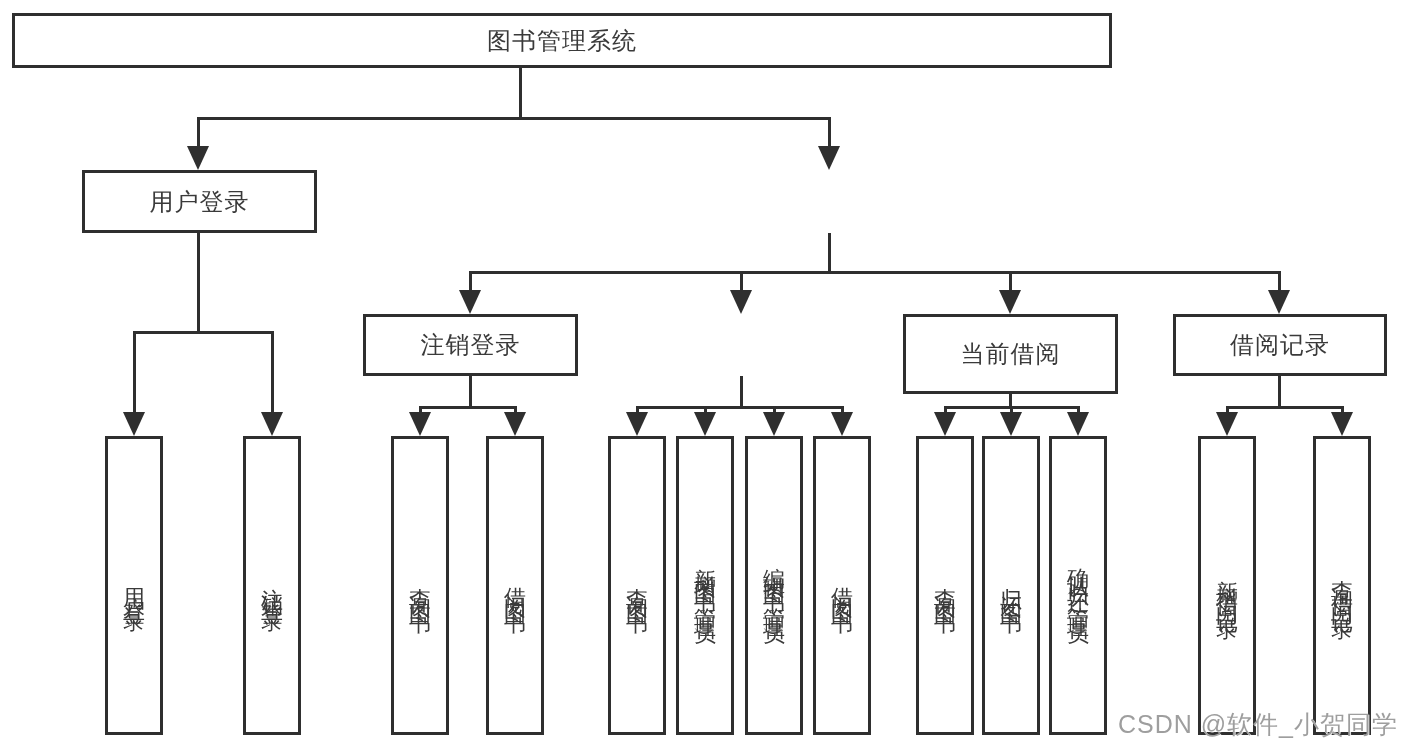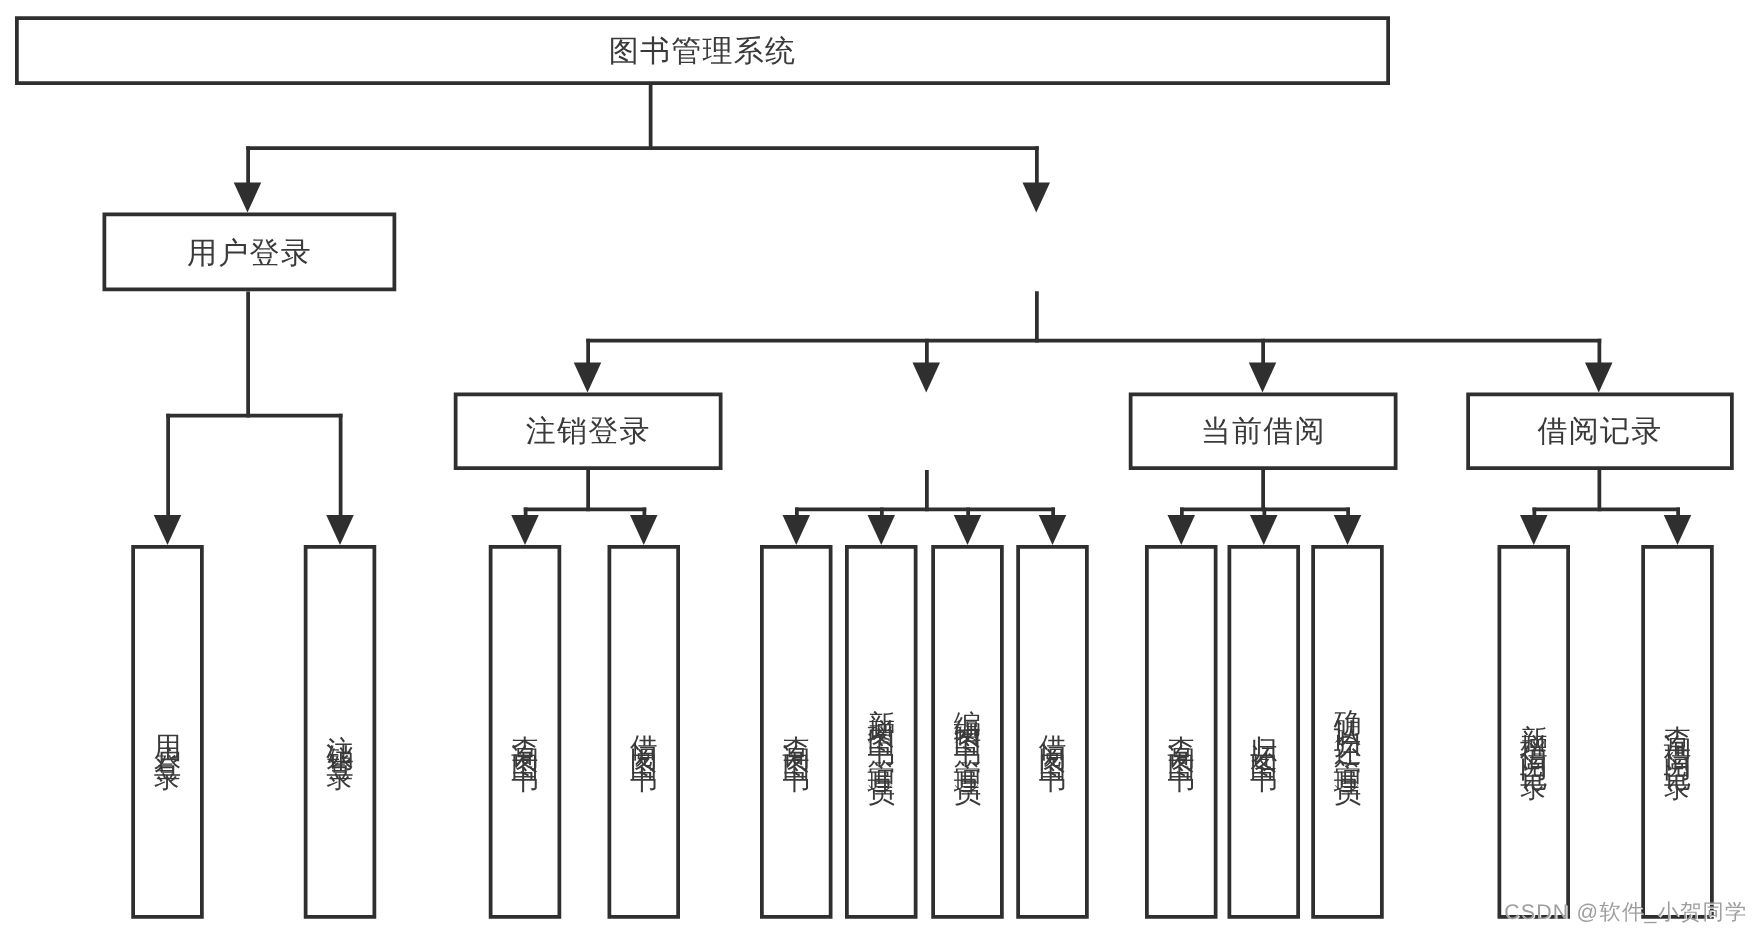--- a/index.html
+++ b/index.html
@@ -42,21 +42,21 @@
     position:absolute;
     width:0; height:0;
     border-left:11px solid transparent;
     border-right:11px solid transparent;
     border-top:24px solid #2f2f2f;
     z-index:1;
   }
   .watermark {
     position:absolute;
     right:7px; bottom:6px;
-    font-size:17px;
+    font-size:25px;
     letter-spacing:1px;
     color:#9e9e9e;
     text-shadow:1px 1px 0 rgba(255,255,255,0.85);
     z-index:5;
     white-space:nowrap;
   }
 </style>
 </head>
 <body>
 
@@ -127,21 +127,21 @@
     <span class="hlabel">图书管理系统</span>
   </div>
 
   <div class="node" style="left:82px; top:170px; width:235px; height:63px;">
     <span class="hlabel">用户登录</span>
   </div>
 
   <div class="node" style="left:363px; top:314px; width:215px; height:62px;">
     <span class="hlabel">注销登录</span>
   </div>
-  <div class="node" style="left:903px; top:314px; width:215px; height:62px;">
+  <div class="node" style="left:903px; top:314px; width:215px; height:80px;">
     <span class="hlabel">当前借阅</span>
   </div>
   <div class="node" style="left:1173px; top:314px; width:214px; height:62px;">
     <span class="hlabel">借阅记录</span>
   </div>
 
   <div class="node" style="left:105px; top:436px; width:58px; height:299px;">
     <span class="vtext">用户登录</span>
   </div>
   <div class="node" style="left:243px; top:436px; width:58px; height:299px;">

